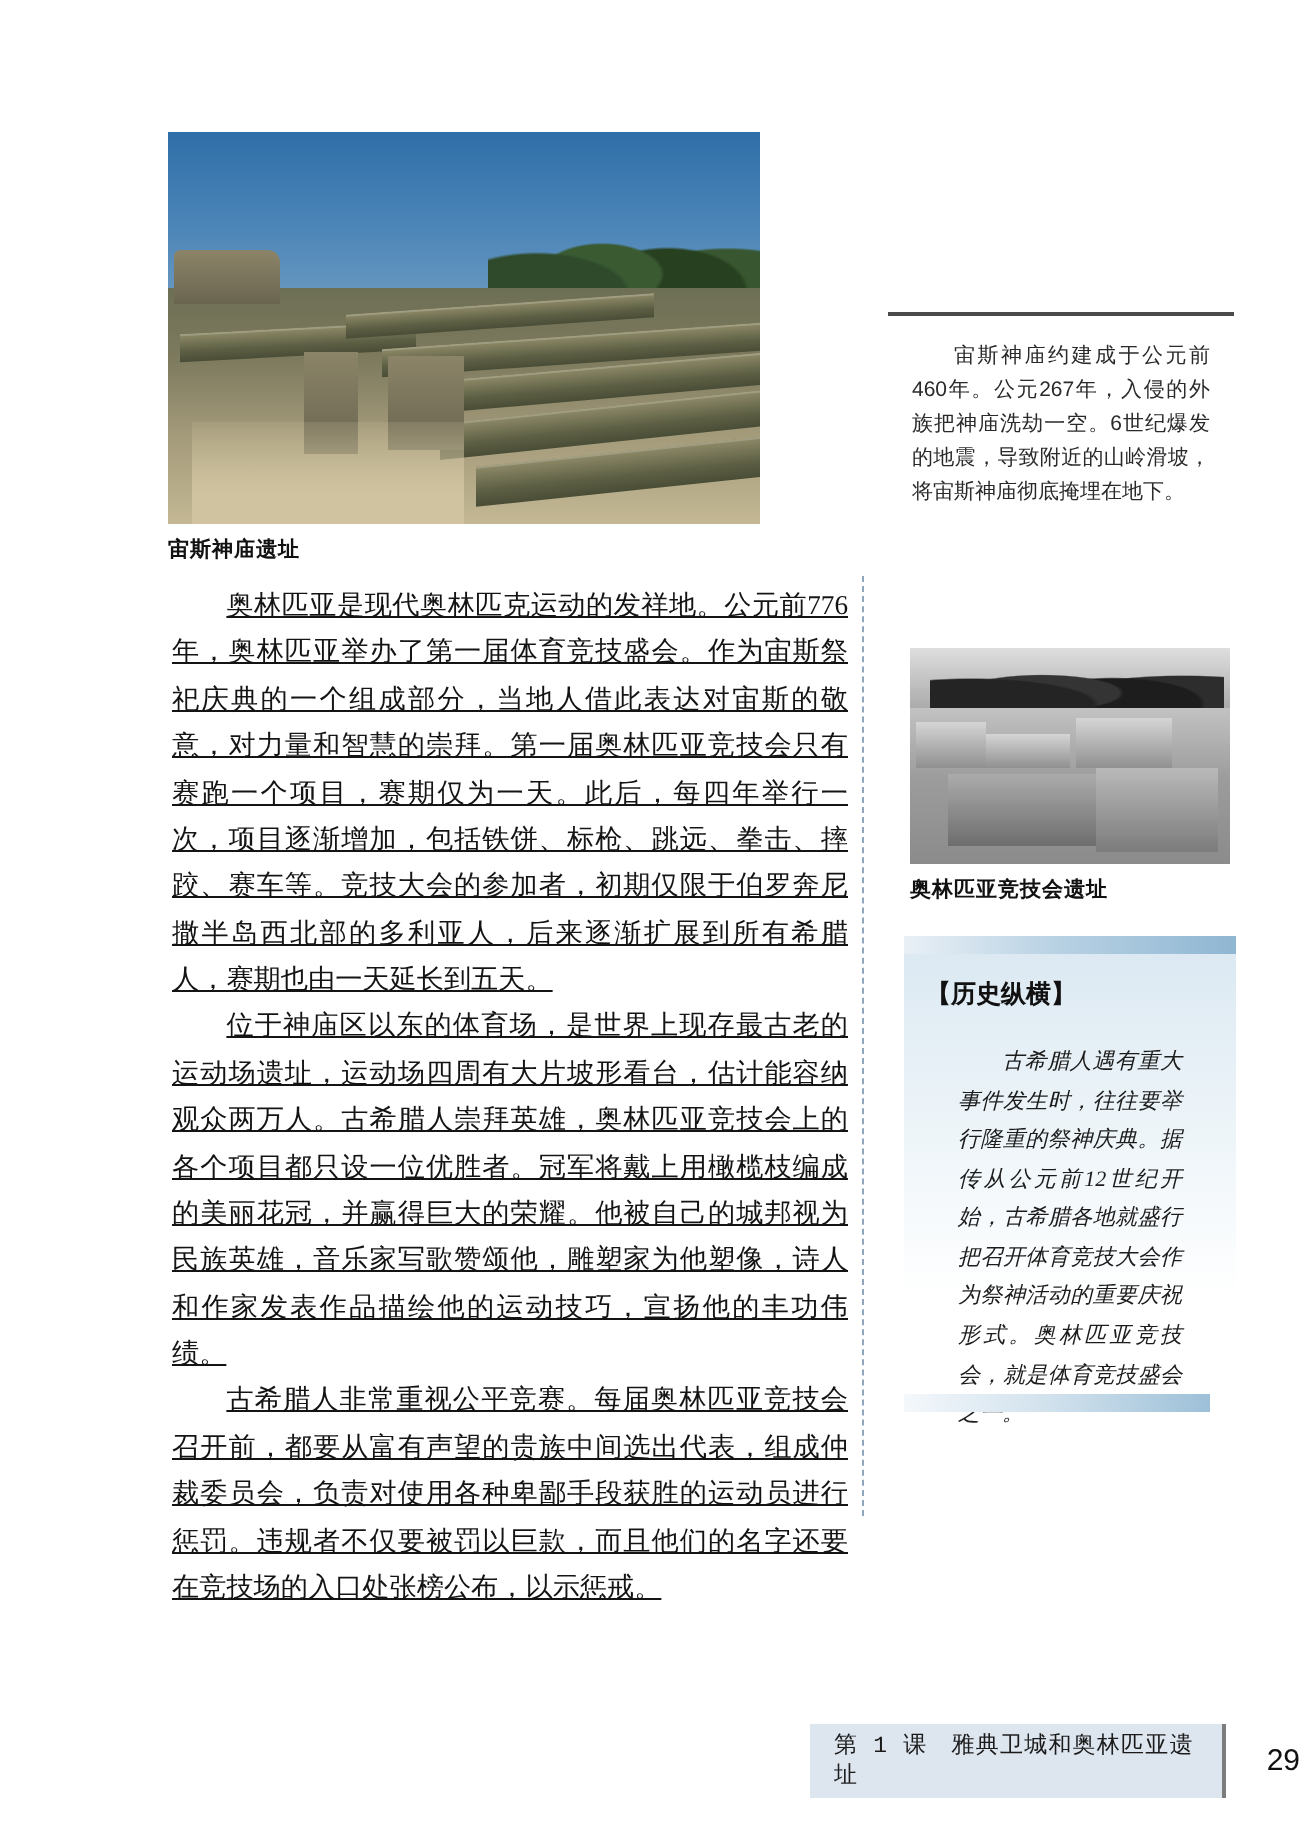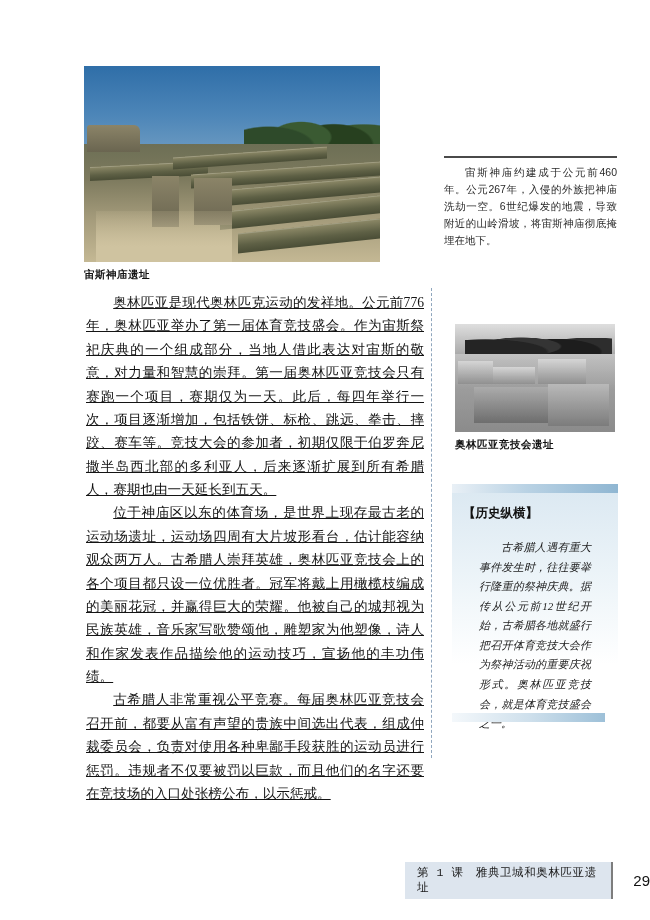--- a/index.html
+++ b/index.html
@@ -101,21 +101,21 @@
     left: 444px;
     top: 156px;
     width: 173px;
   }
   .side-note .rule {
     height: 2px;
     background: #4a4a4a;
     margin-bottom: 6px;
   }
   .side-note p {
-    margin: 0;
+    margin: 12px;
     font-size: 10.5px;
     line-height: 1.62;
     color: #2a2a2a;
     text-indent: 2em;
     text-align: justify;
     font-family: "Liberation Sans", "DejaVu Sans", sans-serif;
   }
 
   
   .side-photo {
@@ -161,21 +161,21 @@
     top: 288px;
     width: 0;
     height: 470px;
     border-left: 1px dashed #8fa6bd;
   }
 
   
   .info-box {
     position: absolute;
     left: 452px;
-    top: 484px;
+    top: 468px;
     width: 166px;
     height: 238px;
     background: linear-gradient(180deg, #ffffff 0%, #ffffff 100%);
   }
   .info-top-bar {
     position: absolute;
     left: 0; top: 0; width: 100%; height: 9px;
     background: linear-gradient(90deg, #e9f0f6 0%, #b9d2e4 45%, #8fb6d2 100%);
   }
   .info-bottom-bar {

